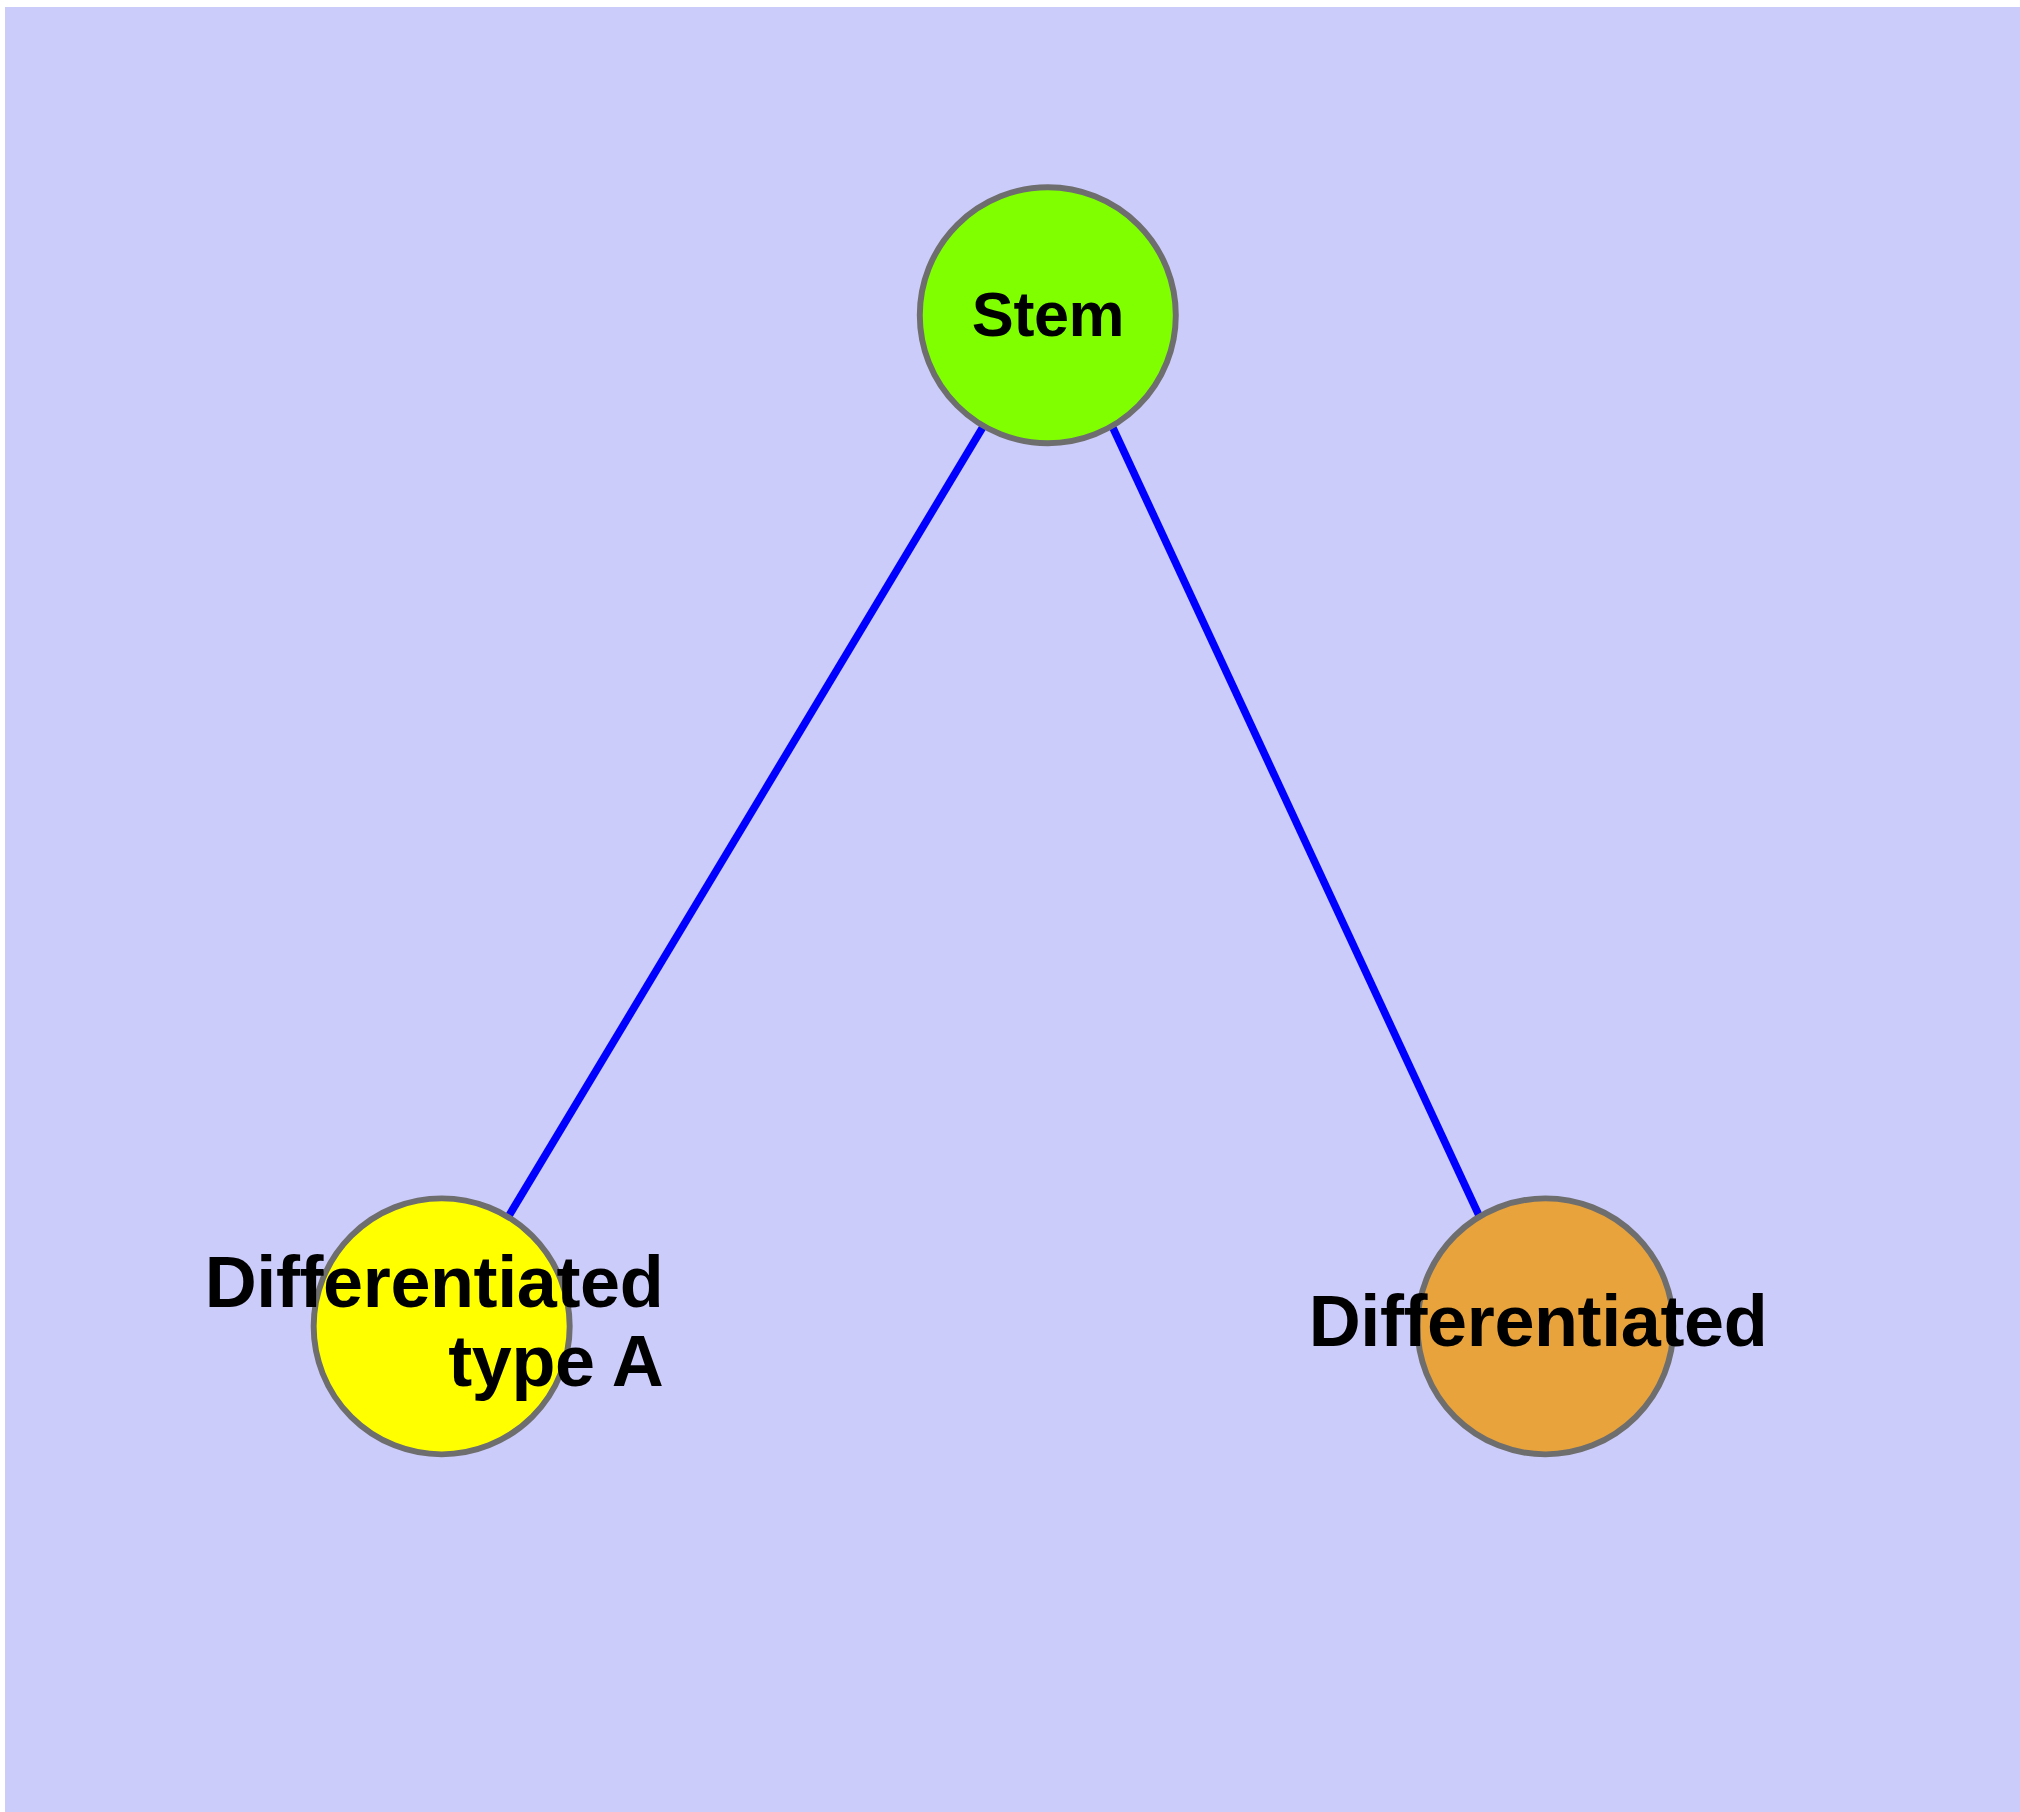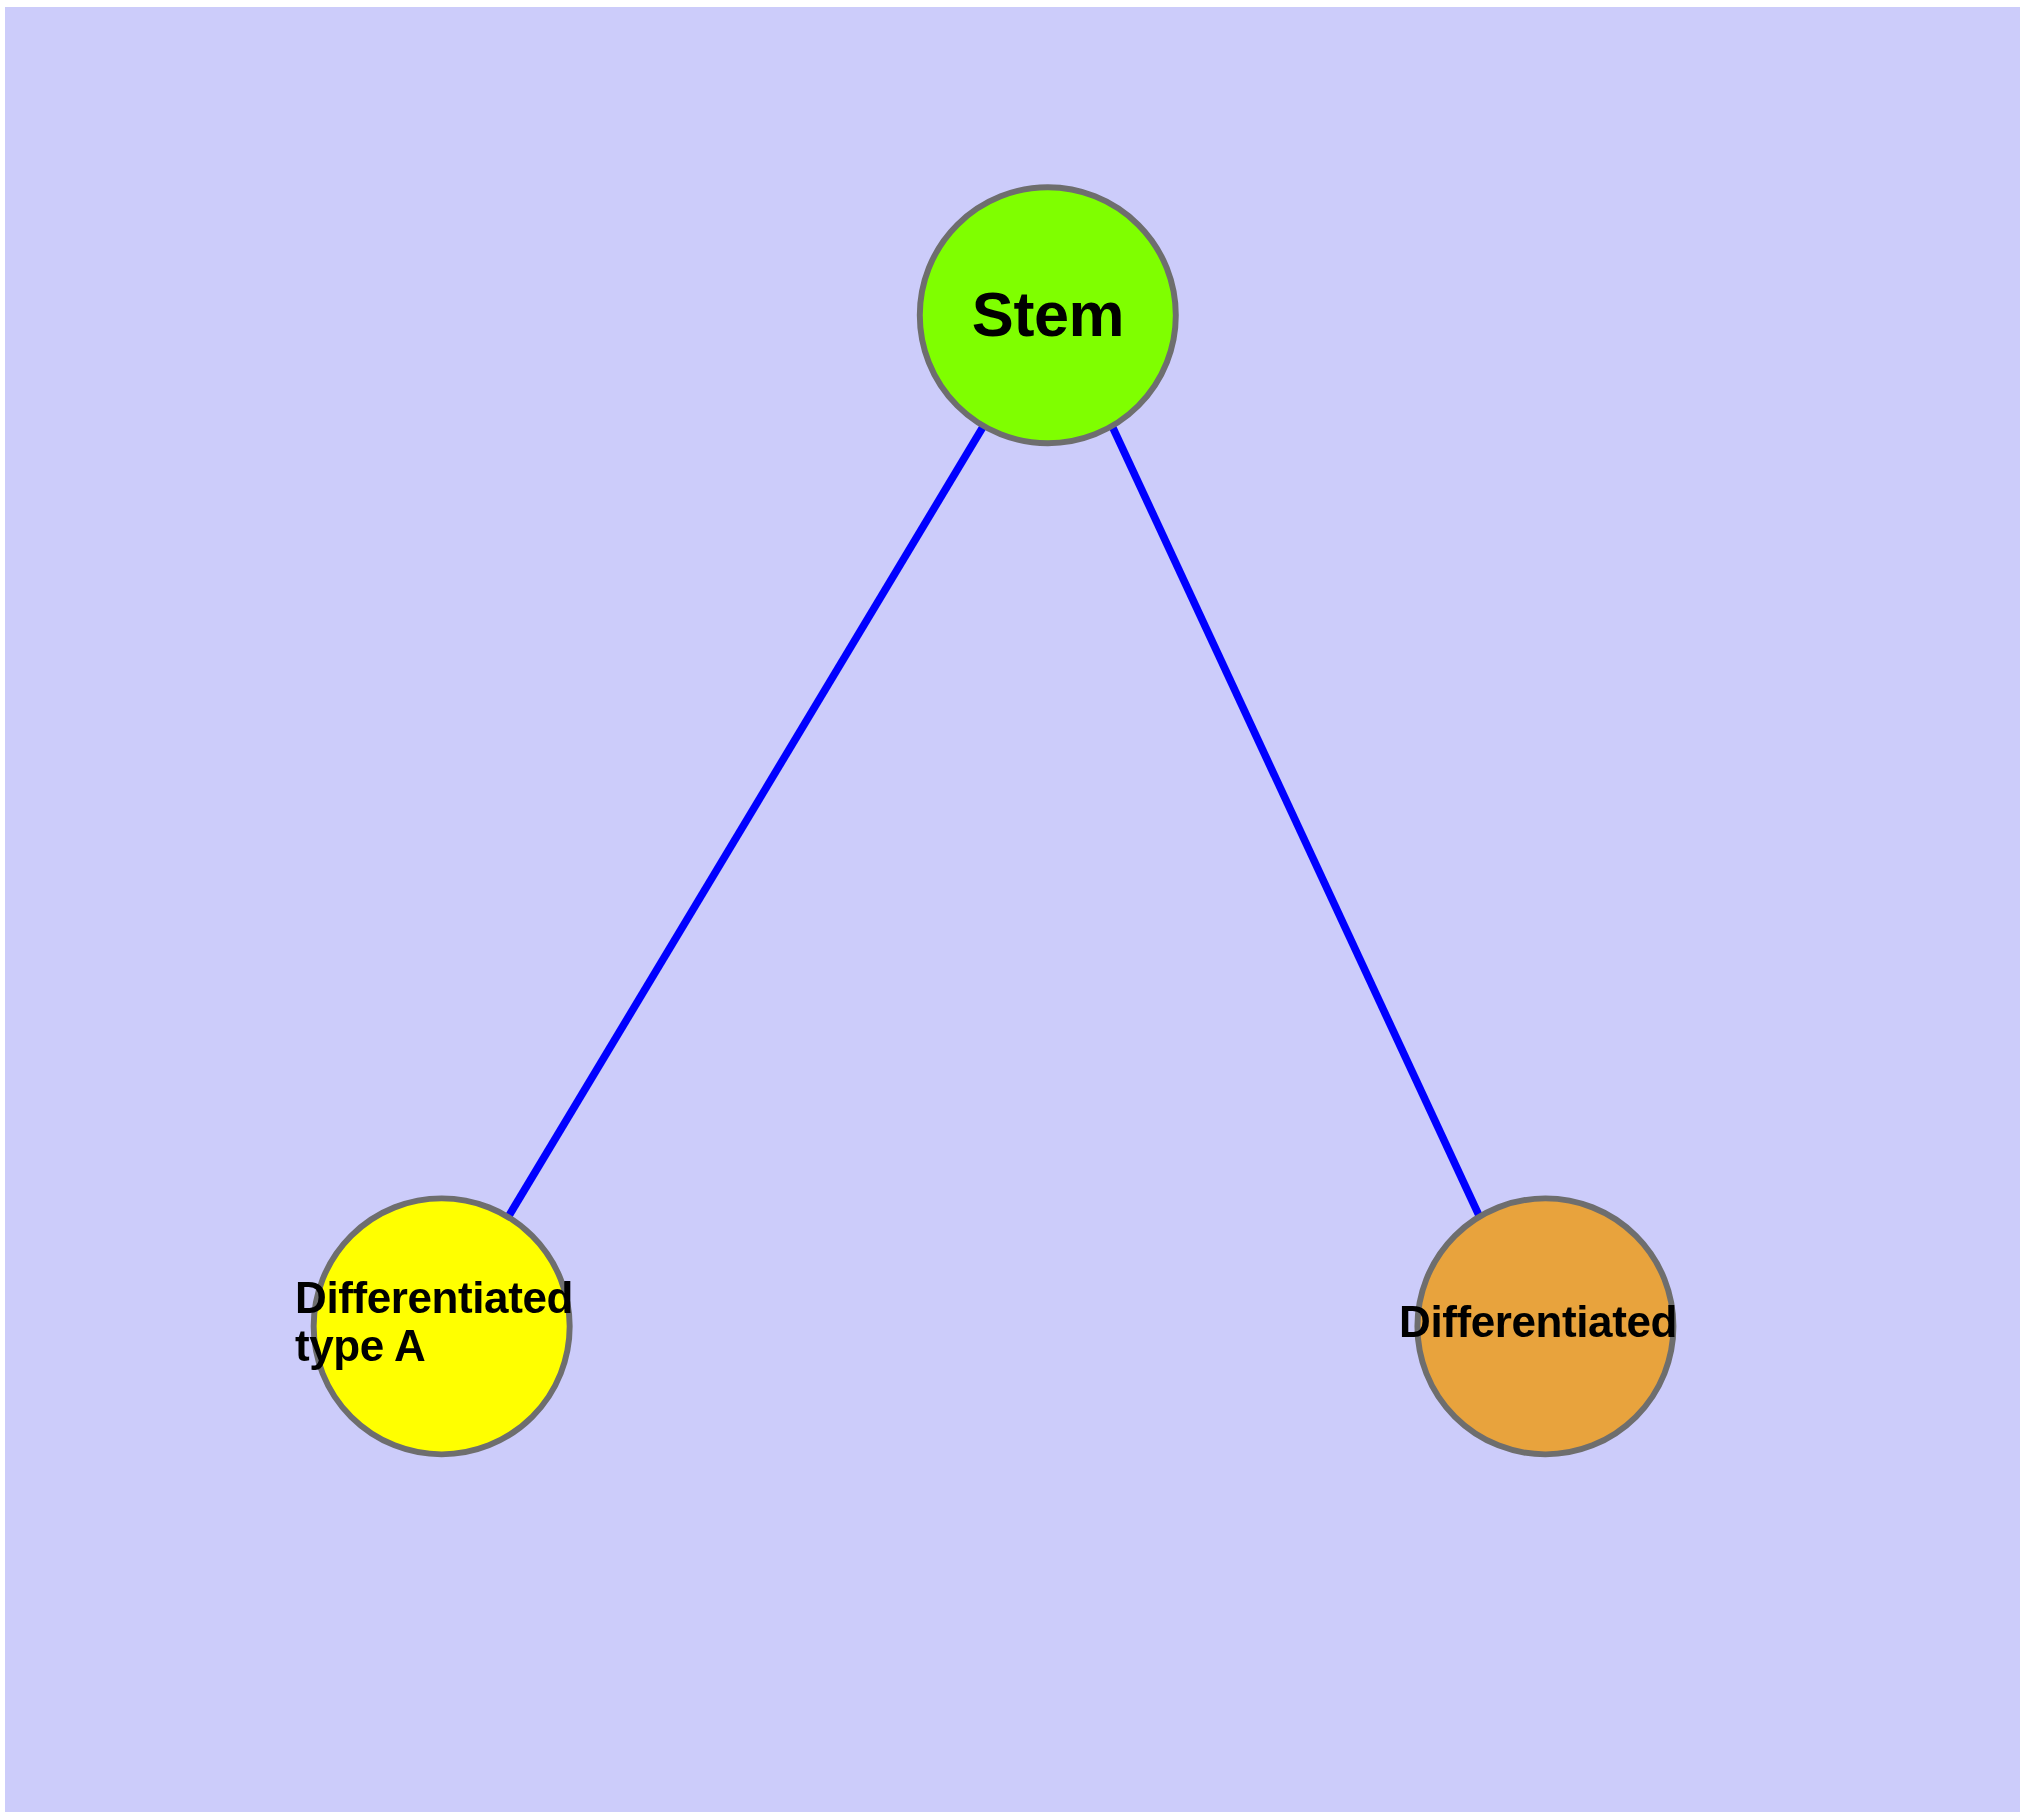--- a/index.html
+++ b/index.html
@@ -39,29 +39,29 @@
     fill: none;
   }
   .node-circle {
     stroke: #6e6e6e;
     stroke-width: 7;
   }
   .node-label {
     position: absolute;
     color: #000000;
     font-weight: bold;
-    text-align: left;
+    text-align: right;
     line-height: 1.10;
     white-space: nowrap;
     letter-spacing: -0.4px;
     transform: translate(-50%, -50%);
     pointer-events: none;
   }
   .node-label.root { font-size: 63px; }
-  .node-label.leaf { font-size: 44px; }
+  .node-label.leaf { font-size: 72px; }
 </style>
 </head>
 <body>
 
 <div id="canvas">
 
   <div id="plot-area"></div>
 
   <svg id="graph-svg" viewBox="0 0 2384 2138" preserveAspectRatio="none" aria-hidden="true">
 

